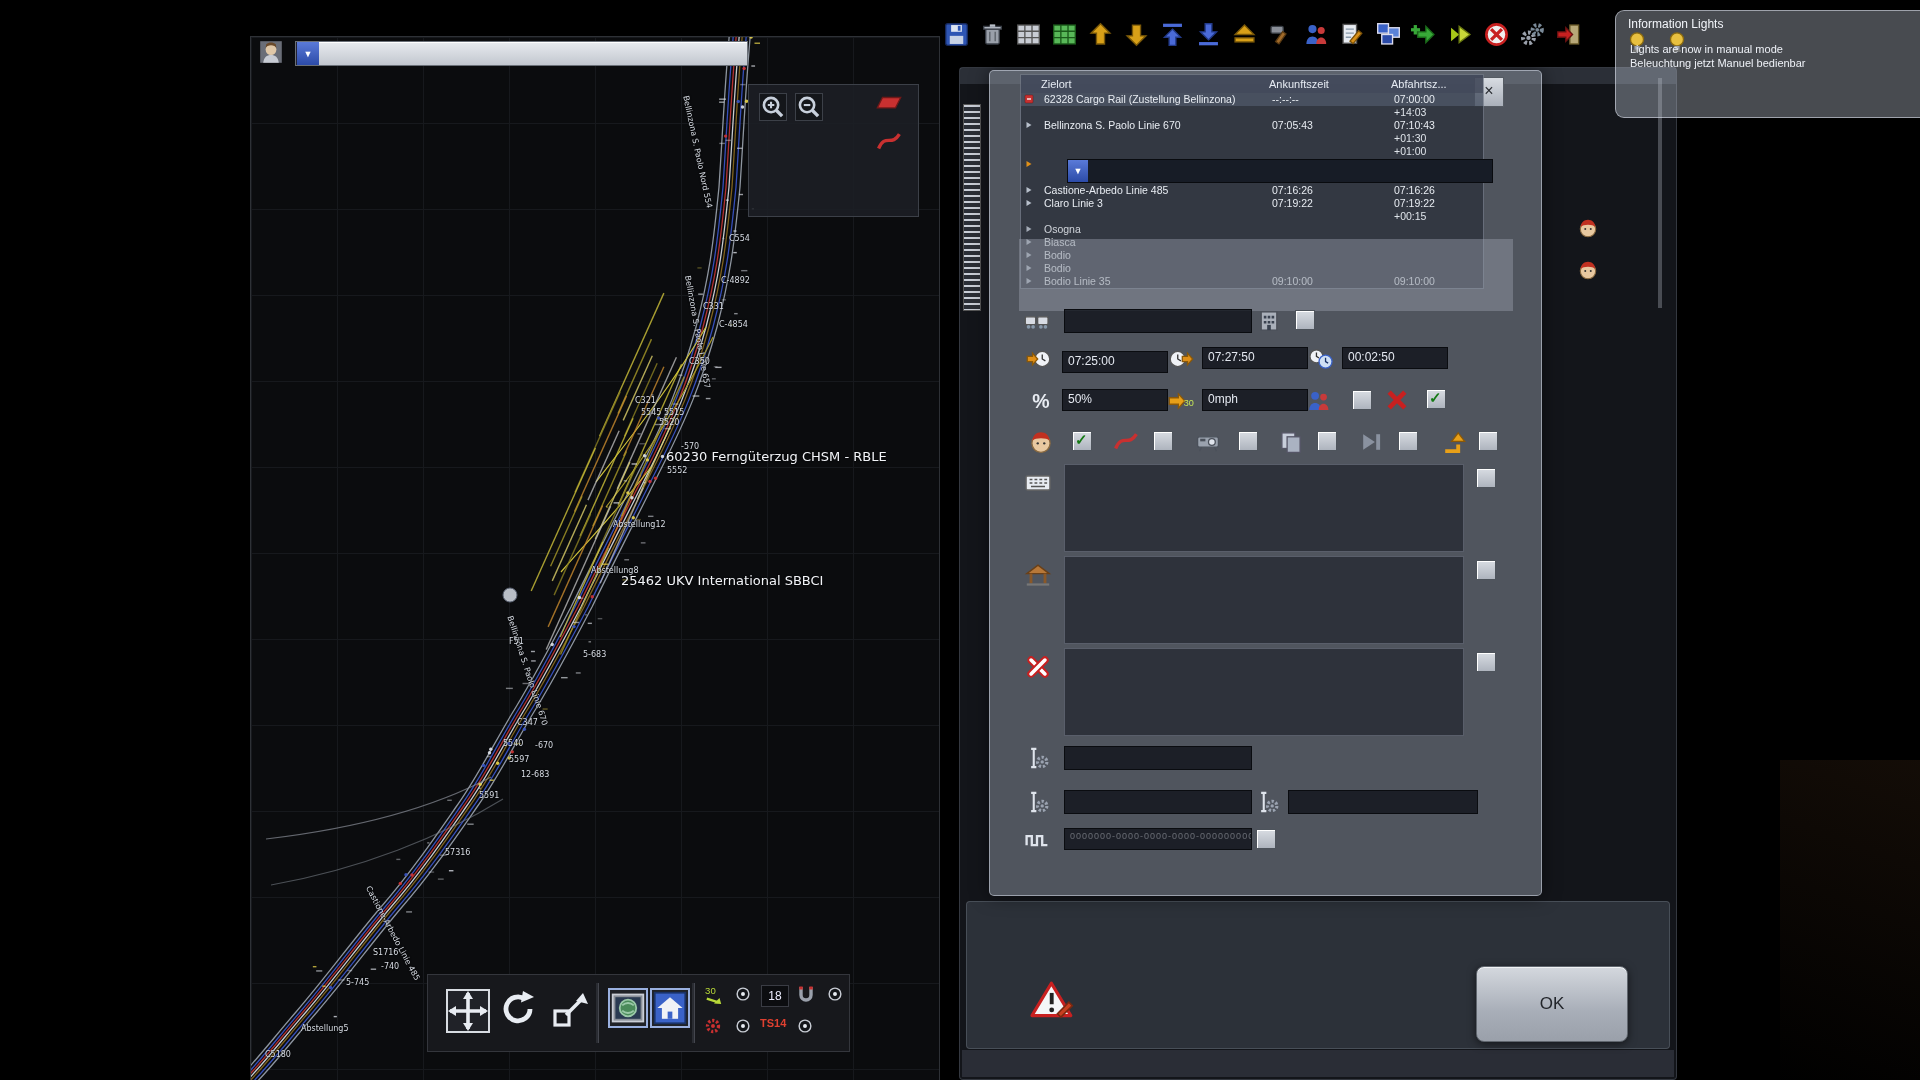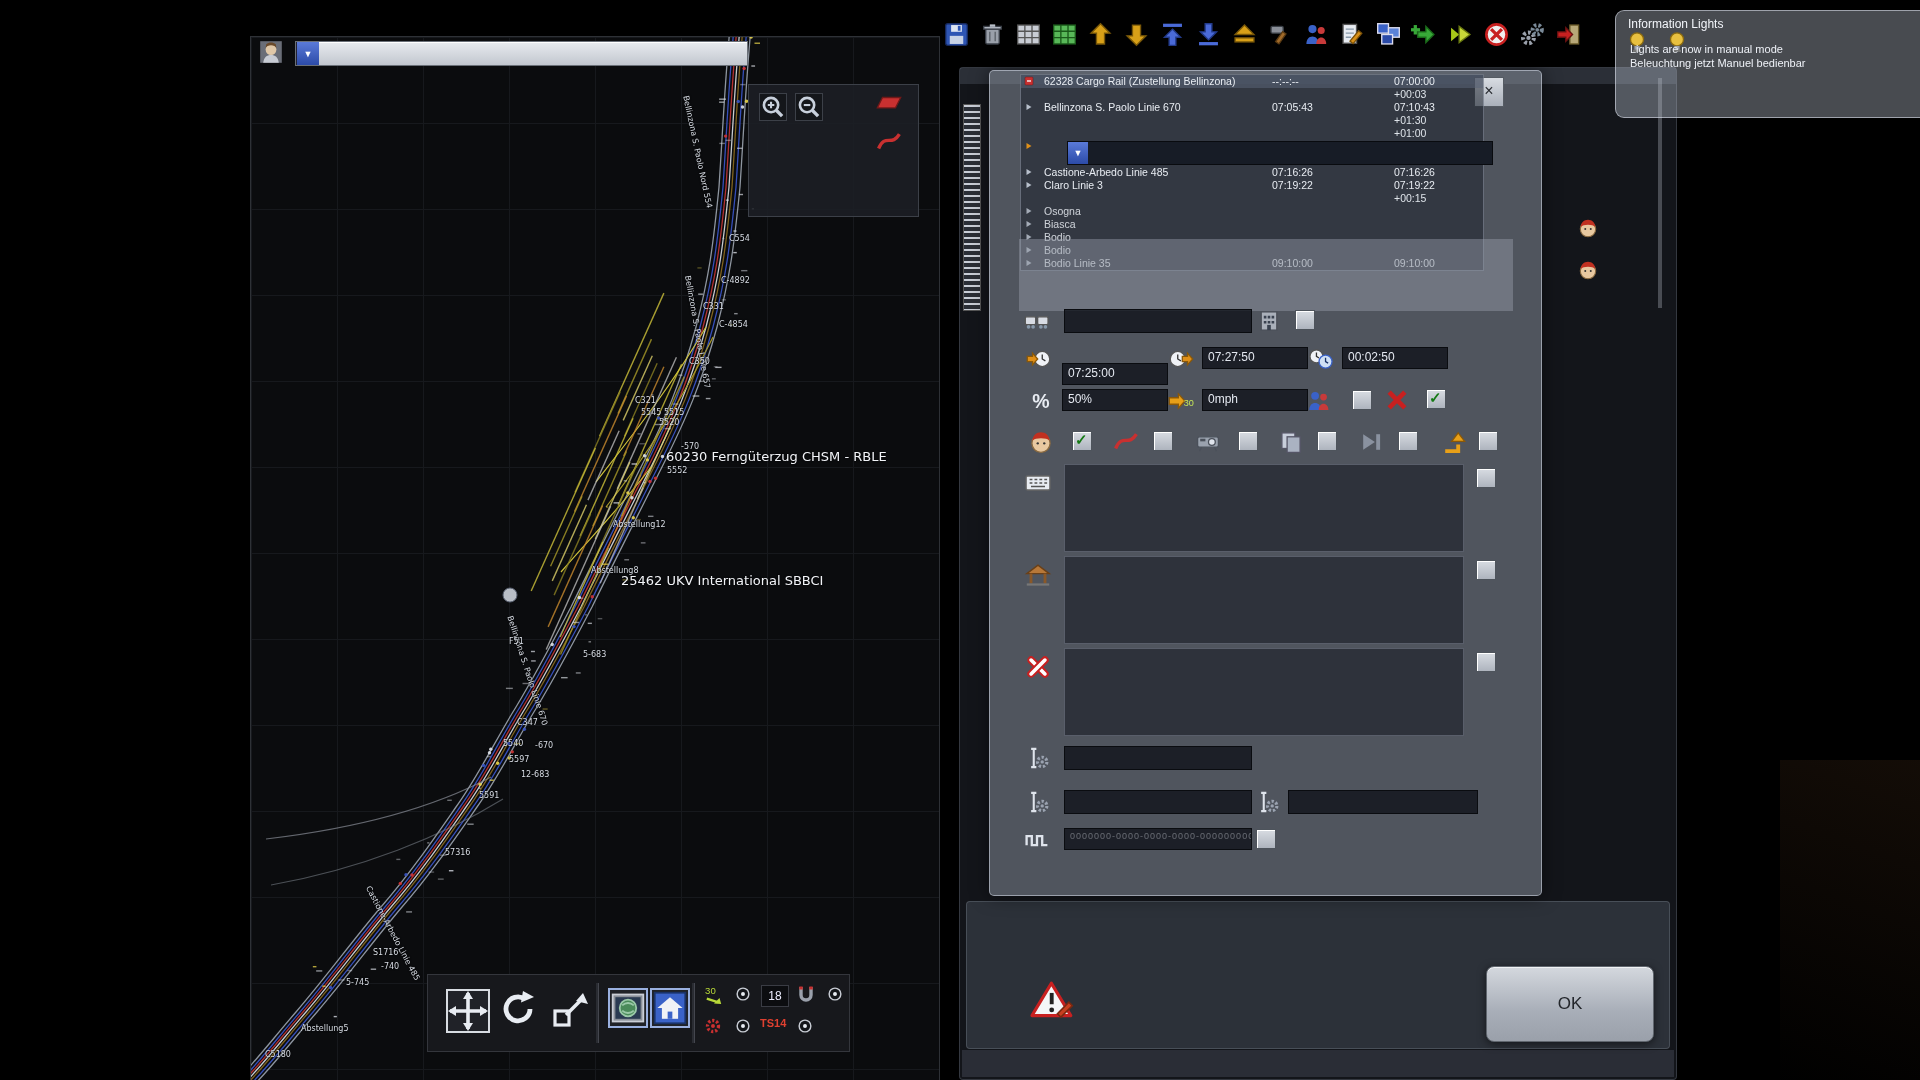--- a/index.html
+++ b/index.html
@@ -48,24 +48,24 @@
        background:rgba(46,51,61,.42);border:1px solid rgba(130,138,152,.3);border-radius:4px;z-index:2;}
   #backdrop:before{content:"";position:absolute;left:0;top:0;right:0;height:16px;background:rgba(90,98,112,.35);}
   #ladder{position:absolute;left:3px;top:36px;width:16px;height:205px;border:1px solid #555;
        background:repeating-linear-gradient(180deg,#c8cdd6 0 2px,#2a2e36 2px 6px);}
   .face-ic{position:absolute;width:22px;height:22px;}
   #rstrip{position:absolute;left:698px;top:10px;width:4px;height:230px;background:rgba(200,206,216,.3);}
   #bottom-panel{position:absolute;left:6px;top:833px;width:702px;height:146px;
        background:rgba(88,95,108,.38);border:1px solid rgba(160,170,185,.25);border-radius:4px;}
   #bottom-strip{position:absolute;left:2px;top:982px;width:712px;height:27px;background:rgba(70,76,88,.45);}
   #warn{position:absolute;left:70px;top:912px;width:46px;height:42px;}
-  #ok-btn{position:absolute;left:516px;top:898px;width:168px;height:76px;border-radius:8px;
+  #ok-btn{position:absolute;left:516px;top:898px;width:152px;height:76px;border-radius:8px;
        background:linear-gradient(#d4d8de,#a8aeb8 60%,#9aa0aa);border:1px solid #60666e;
        box-shadow:inset 0 1px 0 #f0f2f5,0 2px 8px rgba(0,0,0,.55);
-       font-size:17px;color:#23262b;font-family:"Liberation Sans",sans-serif;cursor:pointer;margin-left:10px;}
+       font-size:17px;color:#23262b;font-family:"Liberation Sans",sans-serif;cursor:pointer;}
   
   #dialog{position:absolute;left:989px;top:70px;width:551px;height:824px;z-index:3;
        background:rgba(148,156,170,.48);border:1px solid rgba(215,222,235,.55);
        border-radius:5px;box-shadow:0 0 18px rgba(0,0,0,.5);}
   #dlg-close{position:absolute;left:484px;top:6px;width:28px;height:28px;
        background:linear-gradient(#d8dce2,#aab0ba);border:1px solid #555b63;
        color:#2a2d32;font-size:16px;line-height:26px;text-align:center;cursor:pointer;}
   #sched{position:absolute;left:30px;top:3px;width:462px;
        background:rgba(22,27,38,.5);border:1px solid rgba(200,210,225,.35);}
   .thead{display:flex;height:18px;background:rgba(70,78,95,.85);color:#e6ebf3;font-size:11px;line-height:18px;}
@@ -600,37 +600,43 @@
         <rect x="19" y="13" width="3" height="10" transform="rotate(45 20 18)" fill="#c84020" stroke="#7a2810"></rect>
       </svg>
     </div>
   <button id="ok-btn">OK</button>
 </div>
 
 <div id="dialog">
   <div id="dlg-close">×</div>
 
   <div id="sched">
+    <div class="thead">
+      <span class="hic"></span>
+      <span class="h1">Zielort</span>
+      <span class="h2">Ankunftszeit</span>
+      <span class="h3">Abfahrtsz...</span>
+    </div>
     <div id="sched-rows">
         <div class="trow first">
           <span class="ric">
             <svg viewBox="0 0 20 20" width="100%" height="100%">
               <rect x="2" y="2" width="16" height="16" rx="2" fill="#c83030" stroke="#6a1414"></rect>
               <path d="M6 10h8" stroke="#fff" stroke-width="2.6"></path>
             </svg>
           </span>
           <span class="c1">62328 Cargo Rail (Zustellung Bellinzona)</span>
           <span class="c2">--:--:--</span>
           <span class="c3">07:00:00</span>
         </div>
         <div class="trow delay">
           <span class="ric"></span>
           <span class="c1"></span>
           <span class="c2"></span>
-          <span class="c3">+00:03</span>
+          <span class="c3">+14:03</span>
         </div>
         <div class="trow normal">
           <span class="ric">
             <svg viewBox="0 0 20 20" width="100%" height="100%">
               <polygon points="5,4 15,10 5,16" fill="#b8c0cc"></polygon>
             </svg>
           </span>
           <span class="c1">Bellinzona S. Paolo Linie 670</span>
           <span class="c2">07:05:43</span>
           <span class="c3">07:10:43</span>
@@ -757,21 +763,21 @@
     </div>
   <div class="cb" style="left:305px;top:239px"></div>
 
   <div class="dic" style="left:36px;top:275px">
       <svg viewBox="0 0 20 20" width="100%" height="100%">
         <circle cx="12.5" cy="10" r="5.8" fill="#f0f2f6" stroke="#555"></circle>
         <path d="M12.5 6.6V10l2.4 1.4" stroke="#333" fill="none"></path>
         <polygon points="1,8 5,8 5,5.5 9,10 5,14.5 5,12 1,12" fill="#e09018" stroke="#8a5808"></polygon>
       </svg>
     </div>
-  <div class="fld" style="left:72px;top:292px;width:94px;height:16px">07:25:00</div>
+  <div class="fld" style="left:72px;top:280px;width:94px;height:16px">07:25:00</div>
   <div class="dic" style="left:178px;top:275px">
       <svg viewBox="0 0 20 20" width="100%" height="100%">
         <circle cx="7.5" cy="10" r="5.8" fill="#f0f2f6" stroke="#555"></circle>
         <path d="M7.5 6.6V10l2.4 1.4" stroke="#333" fill="none"></path>
         <polygon points="11,8 15,8 15,5.5 19,10 15,14.5 15,12 11,12" fill="#e09018" stroke="#8a5808"></polygon>
       </svg>
     </div>
   <div class="fld" style="left:212px;top:276px;width:94px;height:16px">07:27:50</div>
   <div class="dic" style="left:316px;top:275px;width:30px">
       <svg viewBox="0 0 20 20" width="100%" height="100%">

